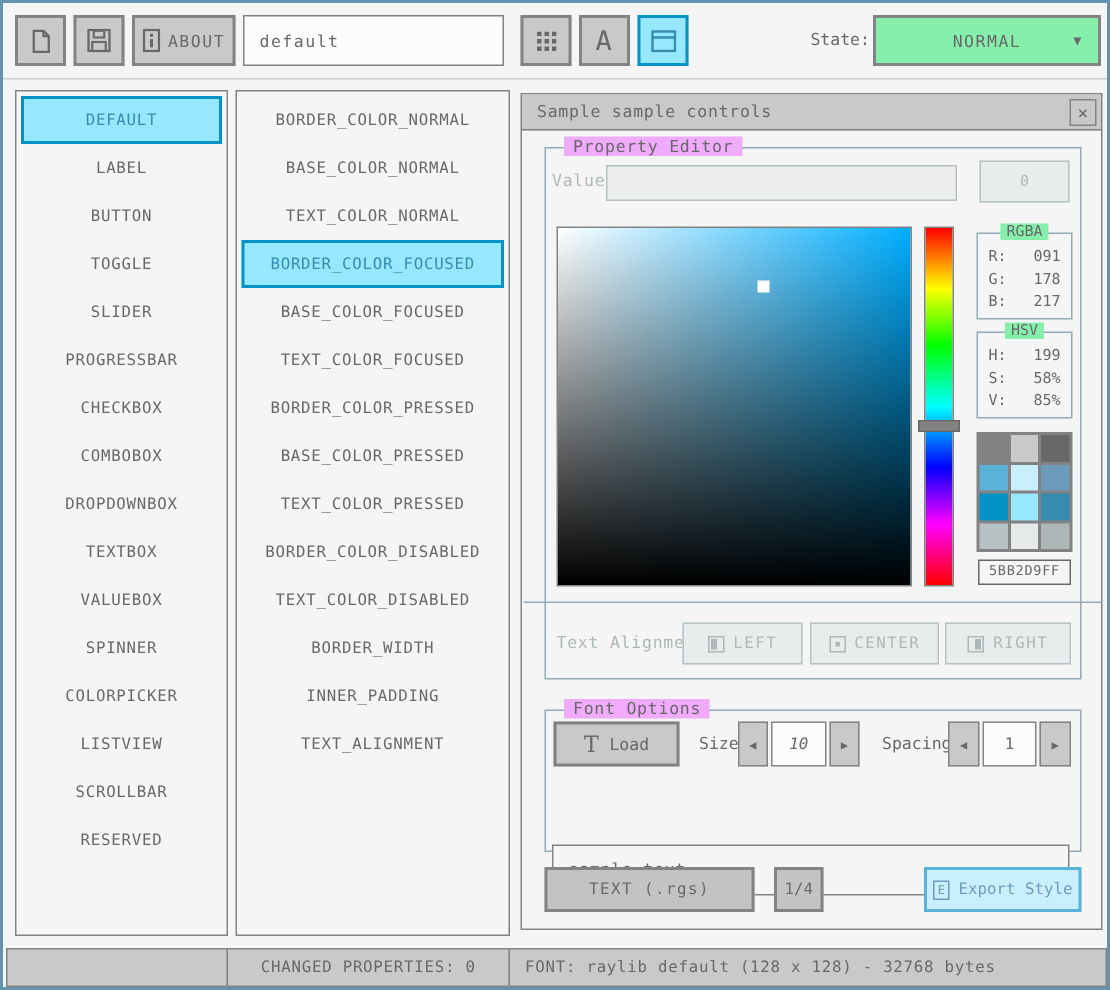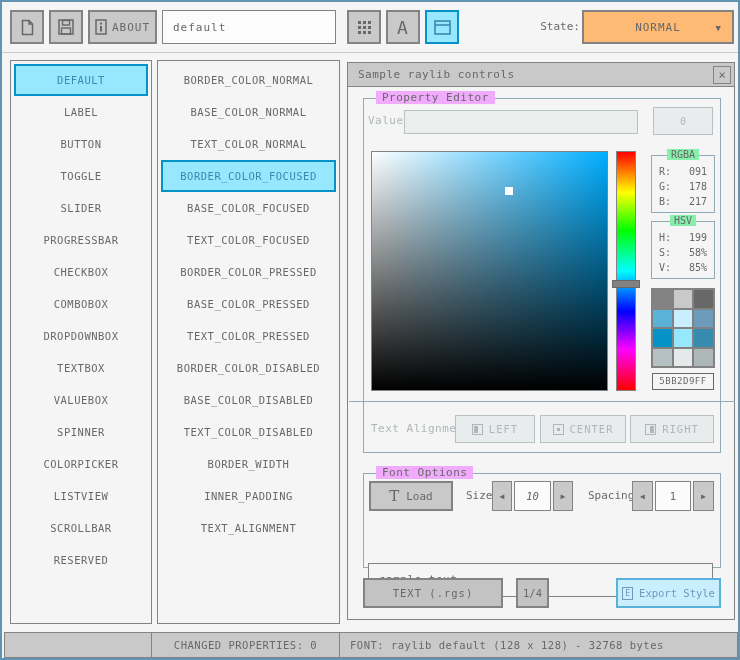--- a/index.html
+++ b/index.html
@@ -6,21 +6,21 @@
   *{box-sizing:border-box;font-family:"DejaVu Sans Mono",monospace;}
   .app{position:relative;width:740px;height:660px;background:#f5f5f5;border:2px solid #6393b1;overflow:hidden;}
   .abs{position:absolute;}
   
   .tbtn{position:absolute;top:8px;height:34px;background:#c9c9c9;border:2px solid #838383;color:#686868;
         display:flex;align-items:center;justify-content:center;gap:5px;padding:0;font-size:11px;letter-spacing:1px;cursor:pointer;}
   .tbtn.active{background:#97e8ff;border-color:#0492c7;color:#368baf;}
   .name-input{position:absolute;left:160px;top:8px;width:174px;height:34px;background:#fcfcfc;border:1px solid #838383;
         color:#686868;font-size:11px;padding:0 0 0 10px;letter-spacing:1px;}
   .state-label{position:absolute;left:522px;top:8px;width:56px;height:34px;line-height:34px;text-align:right;color:#686868;font-size:11px;}
-  .dropdown{position:absolute;left:580px;top:8px;width:152px;height:34px;background:#fdba74;border:2px solid #838383;
+  .dropdown{position:absolute;left:580px;top:8px;width:152px;height:34px;background:#86efac;border:2px solid #838383;
         color:#686868;font-size:11px;letter-spacing:1px;display:flex;align-items:center;justify-content:center;cursor:pointer;}
   .dropdown .dd-arrow{position:absolute;right:10px;top:11px;font-size:9px;color:#686868;}
   .toolbar-sep{position:absolute;left:0;top:50px;width:736px;height:1px;background:#c9c9c9;}
   
   .panel{position:absolute;background:#f5f5f5;border:1px solid #838383;}
   #controls-list{left:8px;top:58px;width:142px;height:564px;padding-top:3px;}
   #properties-list{left:155px;top:58px;width:183px;height:564px;padding-top:3px;}
   .list-item{height:32px;line-height:32px;text-align:center;font-size:10.5px;letter-spacing:0.5px;color:#686868;cursor:pointer;margin:0 3px;}
   .list-item.selected{background:#97e8ff;border:2px solid #0492c7;color:#368baf;line-height:28px;}
   
@@ -180,30 +180,29 @@
       <div class="list-item">BORDER_COLOR_NORMAL</div>
       <div class="list-item">BASE_COLOR_NORMAL</div>
       <div class="list-item">TEXT_COLOR_NORMAL</div>
       <div class="list-item selected">BORDER_COLOR_FOCUSED</div>
       <div class="list-item">BASE_COLOR_FOCUSED</div>
       <div class="list-item">TEXT_COLOR_FOCUSED</div>
       <div class="list-item">BORDER_COLOR_PRESSED</div>
       <div class="list-item">BASE_COLOR_PRESSED</div>
       <div class="list-item">TEXT_COLOR_PRESSED</div>
       <div class="list-item">BORDER_COLOR_DISABLED</div>
-      <div class="list-item">BASE_COLOR_DISABLED</div>
       <div class="list-item">TEXT_COLOR_DISABLED</div>
       <div class="list-item">BORDER_WIDTH</div>
       <div class="list-item">INNER_PADDING</div>
       <div class="list-item">TEXT_ALIGNMENT</div>
     </div>
 
   <div class="panel sample-panel">
     <div class="titlebar">
-      <span class="title">Sample raylib controls</span>
+      <span class="title">Sample sample controls</span>
       <button class="close-btn">
         <span>×</span>
       </button>
     </div>
 
     <div class="groupbox pe-group">
       <span class="gb-label">Property Editor</span>
     </div>
     <span class="abs value-label dis-text">Value:</span>
     <input class="abs value-input" value="" style="">

